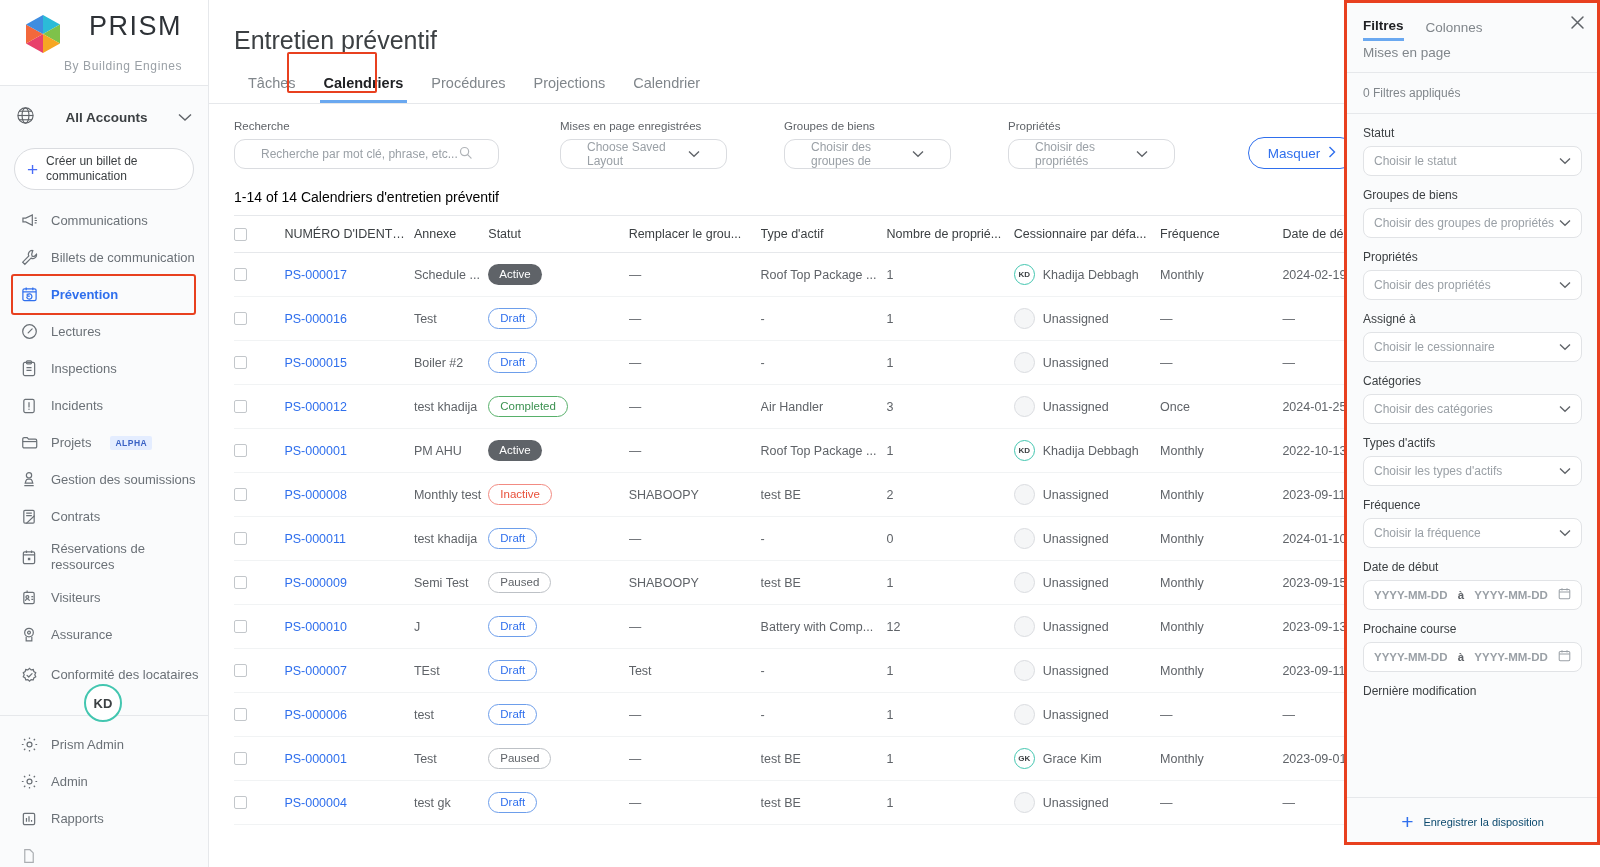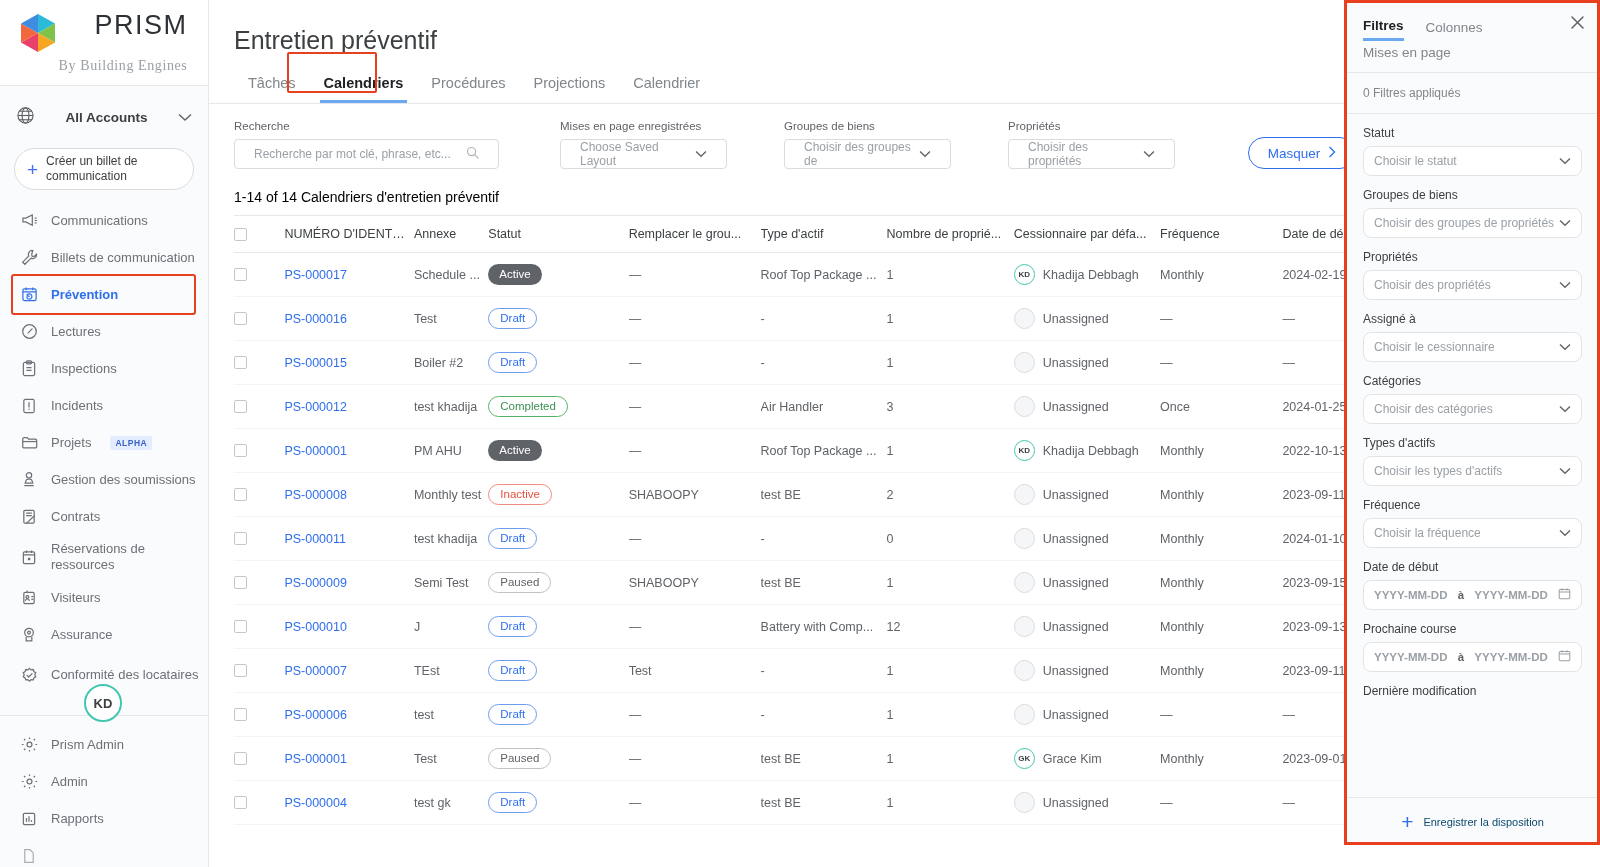--- a/index.html
+++ b/index.html
@@ -21,21 +21,21 @@
   .logo-wrap {
     height:86px; display:flex; align-items:center; justify-content:center;
     border-bottom:1px solid #e6e8eb; background:#fff;text-align:right;
   }
   .logo-row { display:flex; align-items:flex-start; gap:4px; }
   .logo-mark { width:34px; height:38px; position:relative; flex:none; margin-top:2px;}
   .logo-text { display:flex; flex-direction:column; line-height:1; }
   .logo-title {
     font-size:27px; letter-spacing:1.5px; color:#2d3136; font-weight:400;
   }
-  .logo-sub { font-size:14px; color:#9aa0a6; letter-spacing:.6px; margin-top:20px;font-family:Liberation Serif, serif; }
+  .logo-sub { font-size:12px; color:#9aa0a6; letter-spacing:.6px; margin-top:20px; }
   .acct-row {
     height:62px; display:flex; align-items:center; gap:22px; padding:0 16px;
   }
   .acct-label { font-size:13.5px; color:#3c4043; font-weight:600; flex:1; text-align:center;}
   .create-btn {
     margin:0 14px 12px 14px; height:42px; border:1px solid #dadce0; border-radius:21px;
     background:#fff; display:flex; align-items:center; gap:8px; padding:0 12px;
     cursor:pointer;
   }
   .create-btn .plus { color:#4a6cf7; font-size:19px; line-height:1; font-weight:300;}
@@ -73,22 +73,22 @@
   .tab.active:after {
     content:""; position:absolute; left:10px; right:10px; bottom:0; height:3px; background:#6aa8f0;
   }
   .tab-hl { position:absolute; left:78px; top:68px; width:90px; height:40px;
             border:2px solid #e8401f; border-radius:2px; pointer-events:none; }
   
   .filterbar { display:flex; align-items:flex-end; padding:16px 0 0 25px; gap:8px; }
   .fb-group { margin-right:21px; }
   .fb-label { font-size:11.5px; color:#5f6368; margin-bottom:7px; }
   .fb-input {
-    height:30px; border:1px solid #dadce0; border-radius:4px; background:#fff;
-    display:flex; align-items:center; padding:0 19px; font-size:12px; color:#9aa0a6;
+    height:30px; border:1px solid #dadce0; border-radius:11px; background:#fff;
+    display:flex; align-items:center; padding:0 26px; font-size:12px; color:#9aa0a6;
   }
   .fb-input .val { flex:1; }
   .fb-search { width:265px; }
   .fb-sel { width:167px; }
   .chev { color:#5f6368; font-size:11px; }
   .masquer {
     width:108px; height:32px; border:1px solid #2f6fed; border-radius:16px; background:#fff;
     display:flex; align-items:center; justify-content:center; gap:8px;
     color:#2f6fed; font-size:13.5px; cursor:pointer; margin-left:4px;
   }

